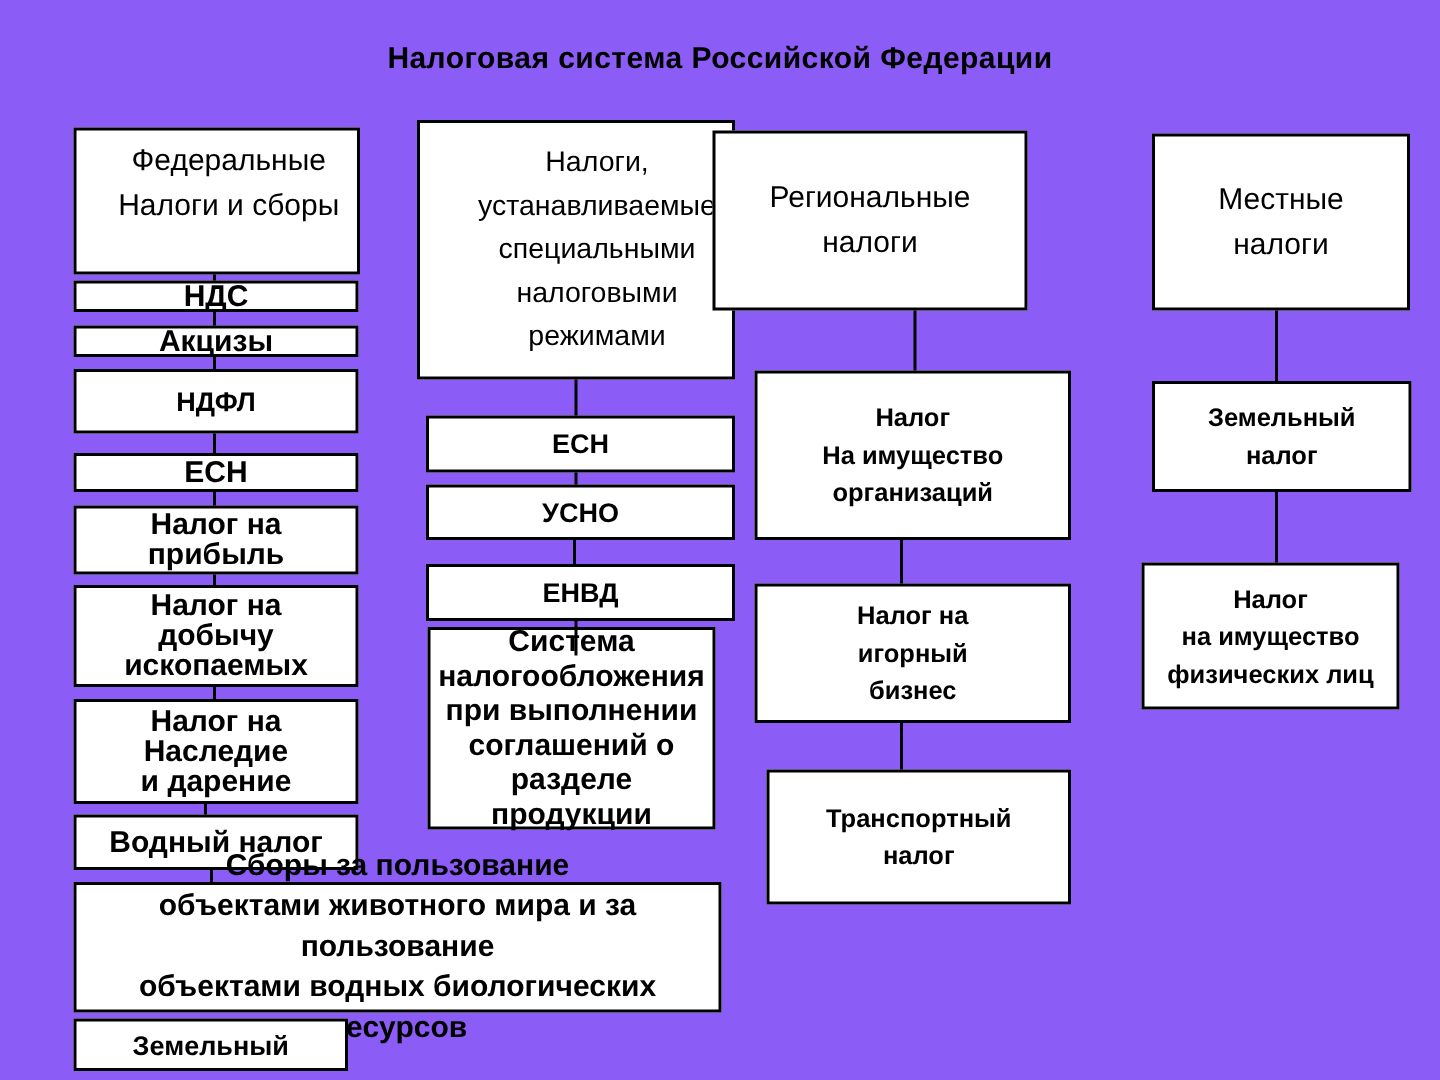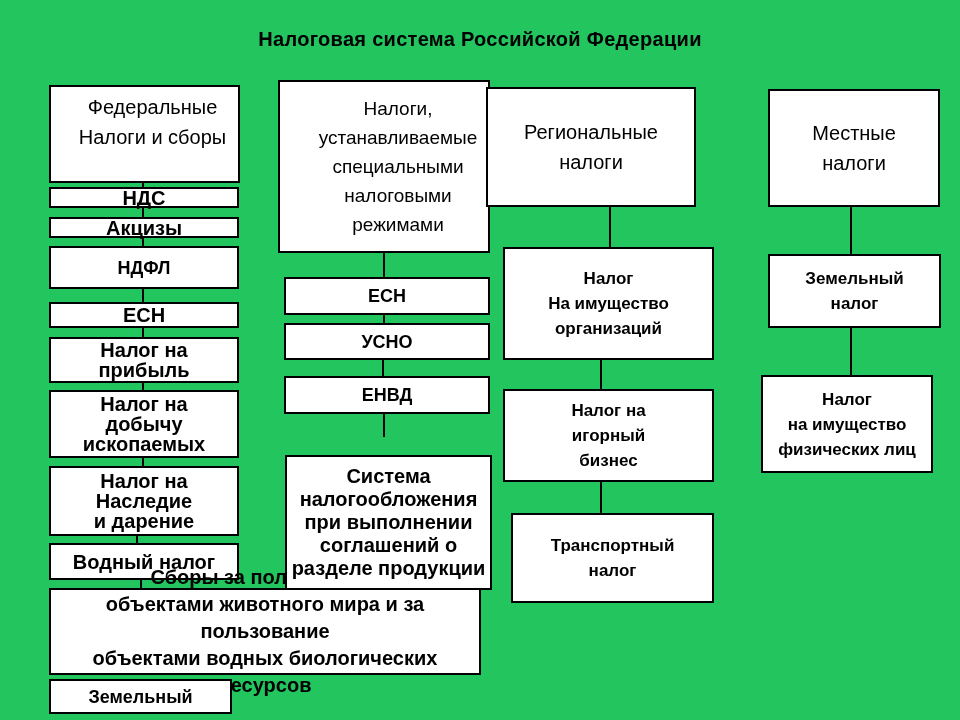--- a/index.html
+++ b/index.html
@@ -1,17 +1,17 @@
 <!DOCTYPE html>
 <html><head>
 <meta charset="utf-8">
 <style>
   html,body{margin:0;padding:0;background:#ffffff;}
   .canvas{
-    position:relative;width:960px;height:720px;background:#22c55e;
+    position:relative;width:960px;height:720px;background:#8b5cf6;
     font-family:"Liberation Sans",sans-serif;color:#000;overflow:hidden;
   }
   .title{
     position:absolute;top:28px;left:0;width:100%;text-align:center;
     font-weight:bold;font-size:20px;letter-spacing:.3px;
   }
   .box{
     position:absolute;box-sizing:border-box;border:2px solid #000;background:#fff;
     display:flex;align-items:center;justify-content:center;
     text-align:center;white-space:pre-line;
@@ -64,32 +64,32 @@
   <div class="conn" style="left:140px;top:580px;height:8px"></div>
 
   <div class="box hdr hdr-c2" style="left:278px;top:80px;width:212px;height:173px">Налоги,
 устанавливаемые
 специальными
 налоговыми
 режимами</div>
   <div class="box item fs18" style="left:284px;top:277px;width:206px;height:38px">ЕСН</div>
   <div class="box item fs18" style="left:284px;top:323px;width:206px;height:37px">УСНО</div>
   <div class="box item fs18" style="left:284px;top:376px;width:206px;height:38px">ЕНВД</div>
-  <div class="box item lh23" style="left:285px;top:455px;width:207px;height:135px">Система
+  <div class="box item lh23" style="left:285px;top:418px;width:192px;height:135px">Система
 налогообложения
 при выполнении
 соглашений о
 разделе продукции</div>
 
   <div class="conn" style="left:383px;top:253px;height:24px"></div>
   <div class="conn" style="left:383px;top:315px;height:8px"></div>
   <div class="conn" style="left:382px;top:360px;height:16px"></div>
   <div class="conn" style="left:383px;top:414px;height:23px"></div>
 
-  <div class="box hdr" style="left:486px;top:87px;width:210px;height:120px">Региональные
+  <div class="box hdr" style="left:475px;top:87px;width:210px;height:120px">Региональные
 налоги</div>
   <div class="box item big25" style="left:503px;top:247px;width:211px;height:113px">Налог
 На имущество
 организаций</div>
   <div class="box item big25" style="left:503px;top:389px;width:211px;height:93px">Налог  на
 игорный
 бизнес</div>
   <div class="box item big25" style="left:511px;top:513px;width:203px;height:90px">Транспортный
 налог</div>
 

